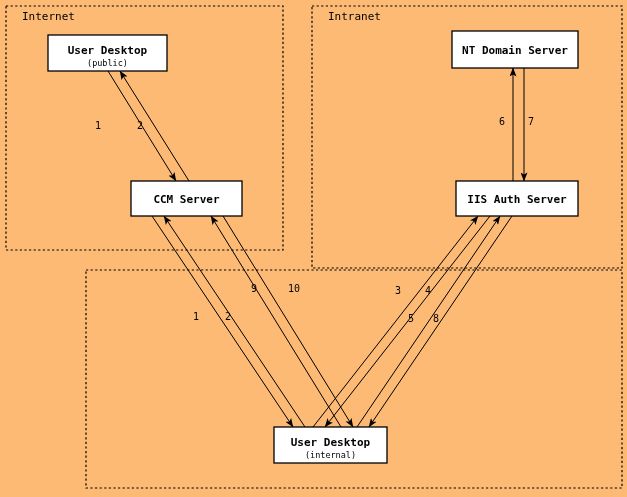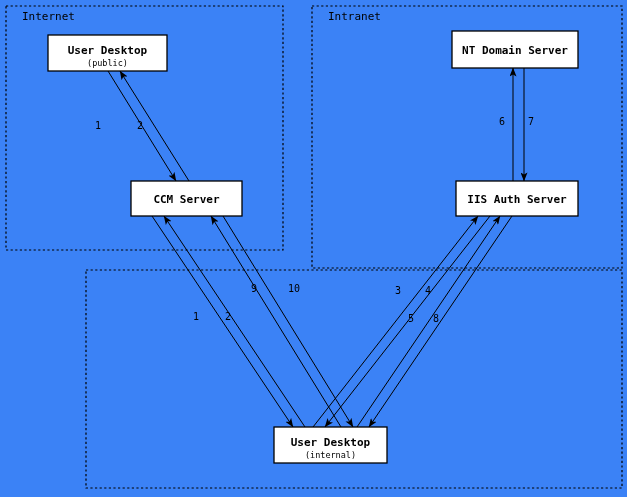--- a/index.html
+++ b/index.html
@@ -4,21 +4,21 @@
 <style>
   html, body {
     margin: 0;
     padding: 0;
     background: #ffffff;
   }
   #diagram-root {
     position: relative;
     width: 627px;
     height: 497px;
-    background: #3b82f6;
+    background: #fdba74;
     font-family: "DejaVu Sans Mono", monospace;
     overflow: hidden;
   }
   svg.canvas {
     position: absolute;
     top: 0;
     left: 0;
     width: 627px;
     height: 497px;
   }

